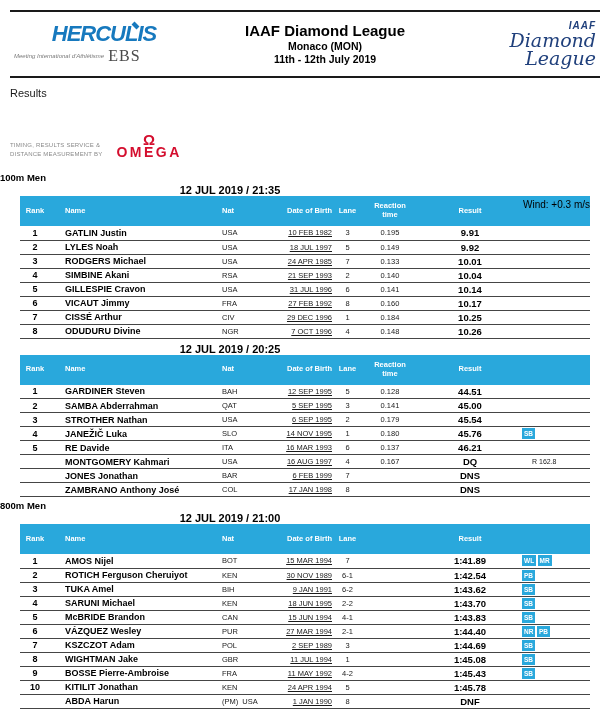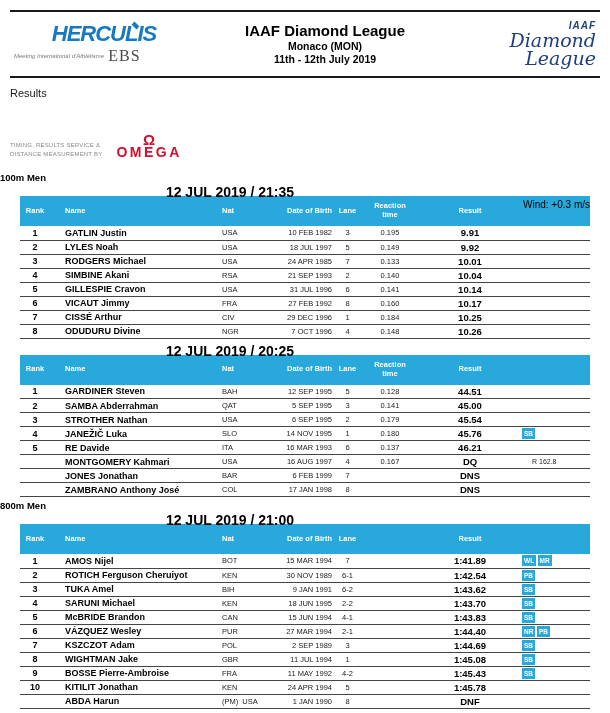--- a/index.html
+++ b/index.html
@@ -51,21 +51,21 @@
   .omega-symbol{font-size:15px;line-height:13px;font-weight:bold;}
   .omega-word{font-size:14px;font-weight:bold;letter-spacing:2.5px;line-height:13px;}
 
   
   #events{margin-top:13px;}
   .event + .event{margin-top:3px;}
   .event-title{font-size:9.5px;font-weight:bold;line-height:11px;}
   .event-meta{position:relative;height:12px;}
   .event-datetime{
     position:absolute;left:0;top:1px;width:460px;text-align:center;
-    font-size:14px;font-weight:bold;
+    font-size:11px;font-weight:bold;
   }
   .event-wind{position:absolute;right:20px;top:16px;font-size:10px;}
   table{width:570px;margin:1px 20px 0;border-collapse:collapse;table-layout:fixed;}
   thead tr{background:var(--accent);}
   th{
     color:#fff;font-size:7.5px;font-weight:bold;height:30px;
     vertical-align:middle;padding:0;line-height:1.15;
   }
   th.c-rank{text-align:center;}
   th.c-name{text-align:left;padding-left:15px;}
@@ -73,21 +73,21 @@
   th.c-dob{text-align:right;padding-right:3px;}
   th.c-lane,th.c-reaction,th.c-result{text-align:center;}
   th.c-reaction{padding:0 6px;}
   tbody tr{border-bottom:1px solid #454545;}
   td{height:14px;vertical-align:middle;padding:0;font-size:7.5px;color:#1a1a1a;}
   .event.compact td{height:14px;}
   td.c-rank{text-align:center;font-size:9px;font-weight:bold;color:#000;}
   td.c-name{font-size:9px;font-weight:bold;color:#000;padding-left:15px;white-space:nowrap;}
   td.c-nat{padding-left:7px;white-space:nowrap;}
   td.c-nat .nat-note{margin-right:4px;}
-  td.c-dob{text-align:right;padding-right:3px;white-space:nowrap;}
+  td.c-dob{text-align:right;padding-right:3px;white-space:nowrap;text-decoration:underline;}
   td.c-lane{text-align:center;}
   td.c-reaction{text-align:center;}
   td.c-result{text-align:center;font-size:9.5px;font-weight:bold;color:#000;white-space:nowrap;}
   td.c-extra{padding-left:2px;white-space:nowrap;}
   .badge{
     display:inline-block;background:var(--accent);color:#fff;
     font-size:6.5px;font-weight:bold;padding:2px 2px;margin-right:1.5px;
     min-width:10px;text-align:center;
   }
   .remark{font-size:7px;color:#1a1a1a;padding-left:10px;}

